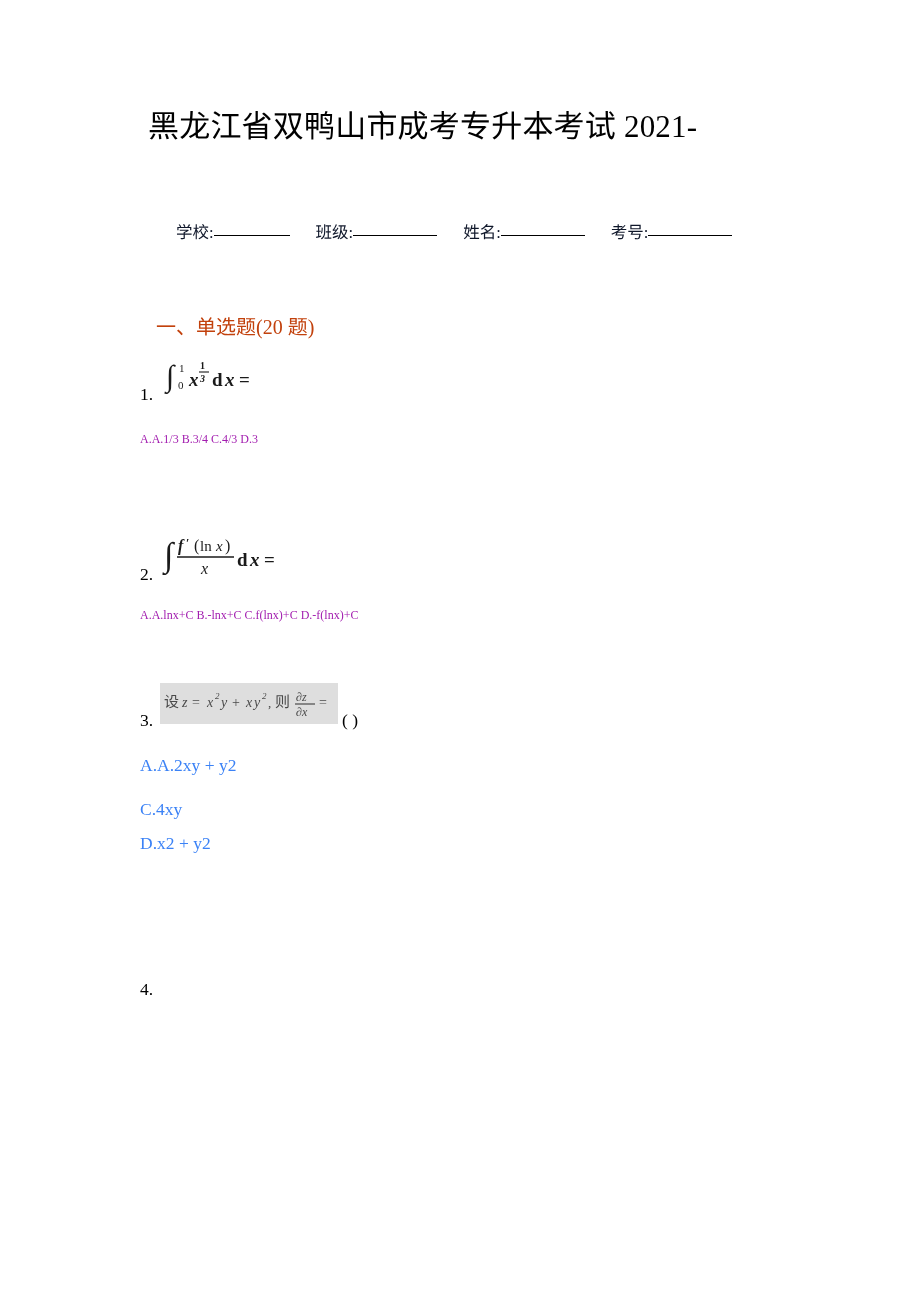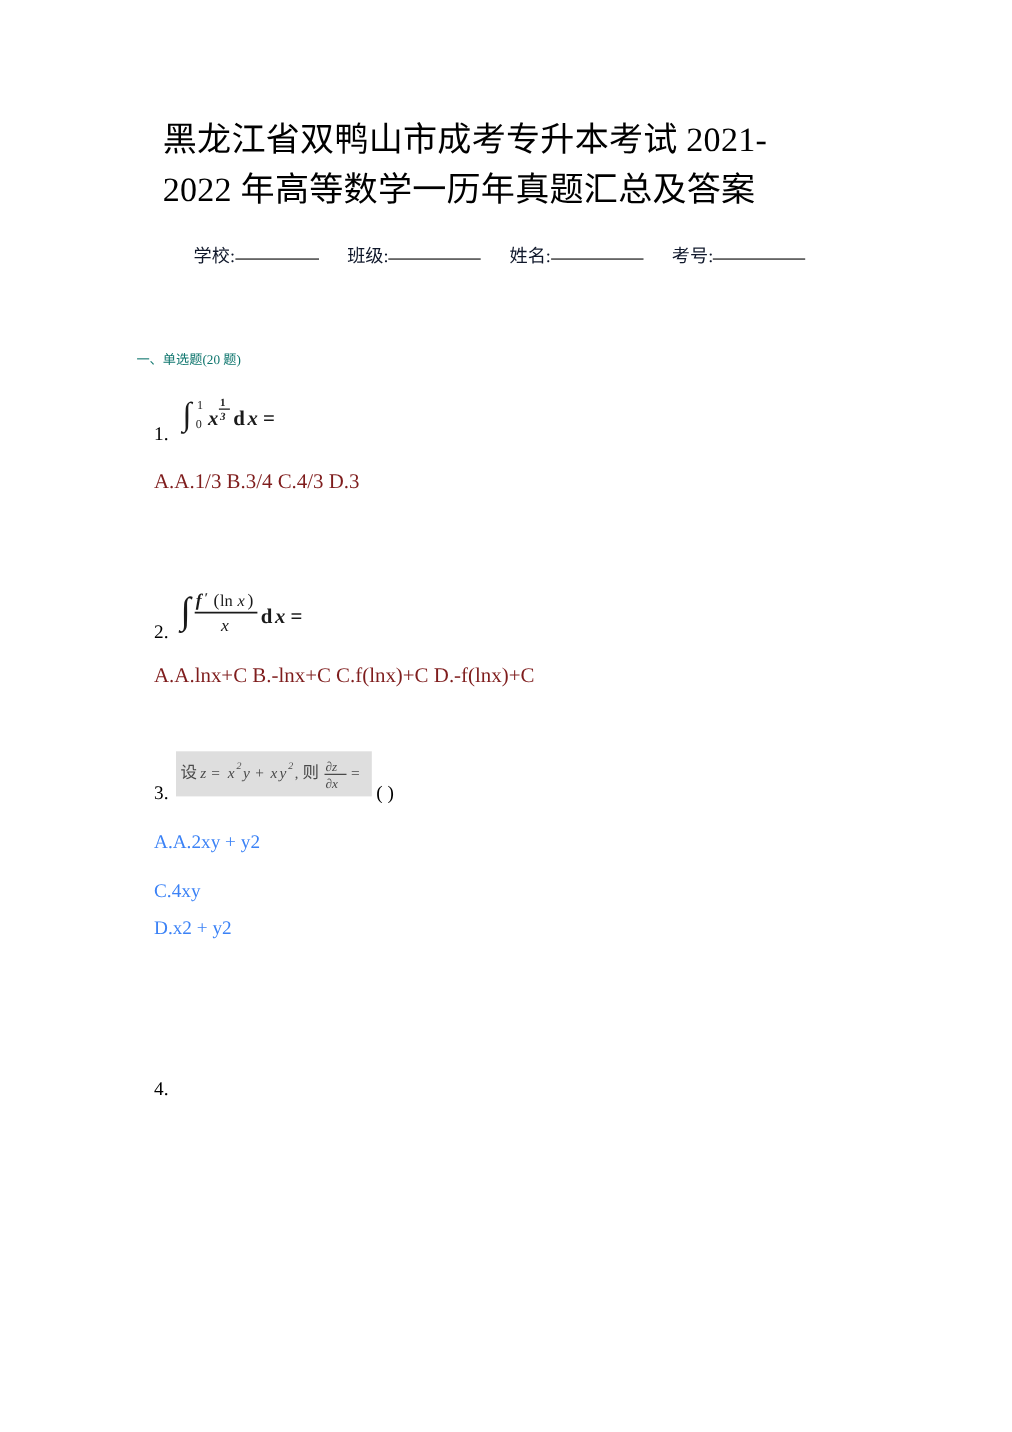--- a/index.html
+++ b/index.html
@@ -60,25 +60,25 @@
     border-bottom: 1.3px solid #000;
     vertical-align: 2px;
   }
   .blank-w1 { width: 76px; }
   .blank-w2 { width: 84px; }
   .info-gap { display: inline-block; width: 26px; }
 
   
   .section-heading {
     position: absolute;
-    left: 124px;
+    left: 156px;
     top: 313px;
-    font-size: 12px;
+    font-size: 20px;
     line-height: 28px;
-    color: #0f766e;
+    color: #c2410c;
     white-space: nowrap;
   }
 
   
   .question {
     position: absolute;
     left: 140px;
     width: 700px;
   }
   .q-stem {
@@ -92,23 +92,23 @@
     font-size: 17.5px;
     line-height: 20px;
     color: #000000;
   }
   .q-formula {
     position: absolute;
     left: 22px;
     bottom: 8px;
   }
   .q-options {
-    font-size: 19px;
+    font-size: 12px;
     line-height: 30px;
-    color: #7f1d1d;
+    color: #a21caf;
     white-space: nowrap;
   }
   .q-option-line {
     font-size: 17.5px;
     line-height: 30px;
     color: #3b82f6;
     white-space: nowrap;
   }
   .paren-tail {
     position: absolute;
@@ -138,21 +138,20 @@
     color: #000000;
   }
 </style>
 </head>
 <body>
 
 <div class="page">
 
   <div class="doc-title">
     <div>黑龙江省双鸭山市成考专升本考试 2021-</div>
-    <div>2022 年高等数学一历年真题汇总及答案</div>
   </div>
 
   <div class="info-line">
     <span class="info-field"><span class="info-label">学校:</span><span class="info-blank blank-w1"></span></span><span class="info-gap"></span><span class="info-field"><span class="info-label">班级:</span><span class="info-blank blank-w2"></span></span><span class="info-gap"></span><span class="info-field"><span class="info-label">姓名:</span><span class="info-blank blank-w2"></span></span><span class="info-gap"></span><span class="info-field"><span class="info-label">考号:</span><span class="info-blank blank-w2"></span></span>
   </div>
 
   <div class="section-heading">一、单选题(20 题)</div>
 
   <div class="question" style="top:358px;">
     <div class="q-stem">

